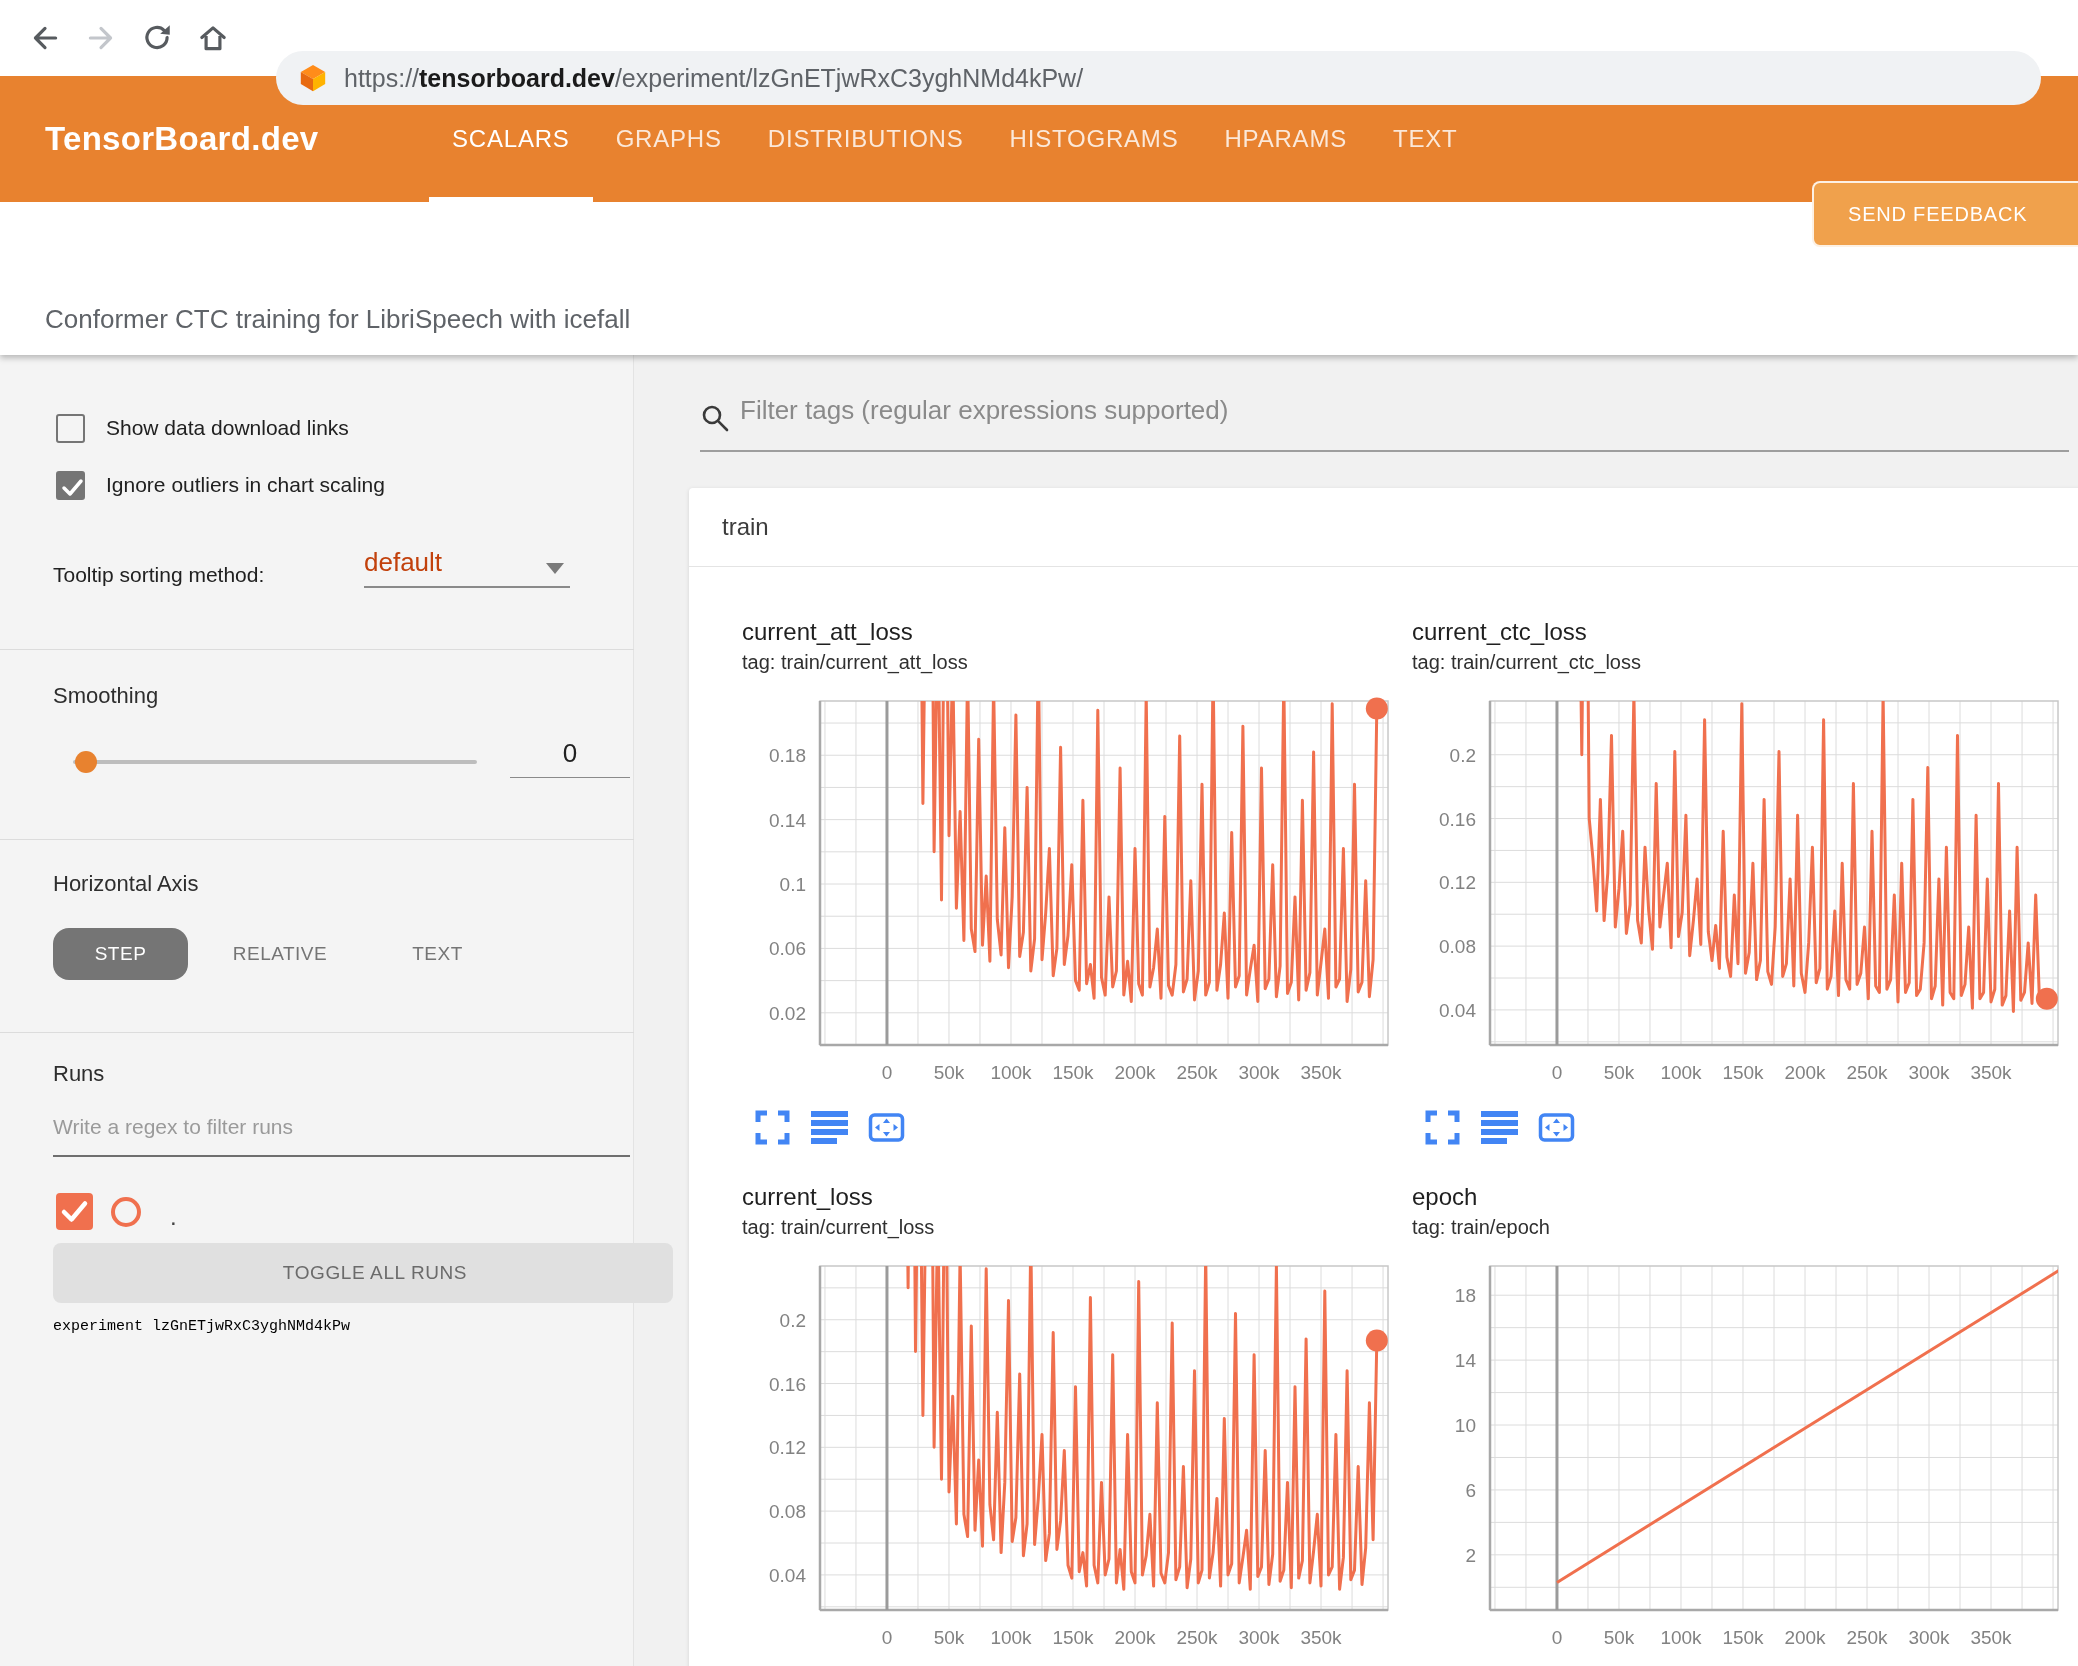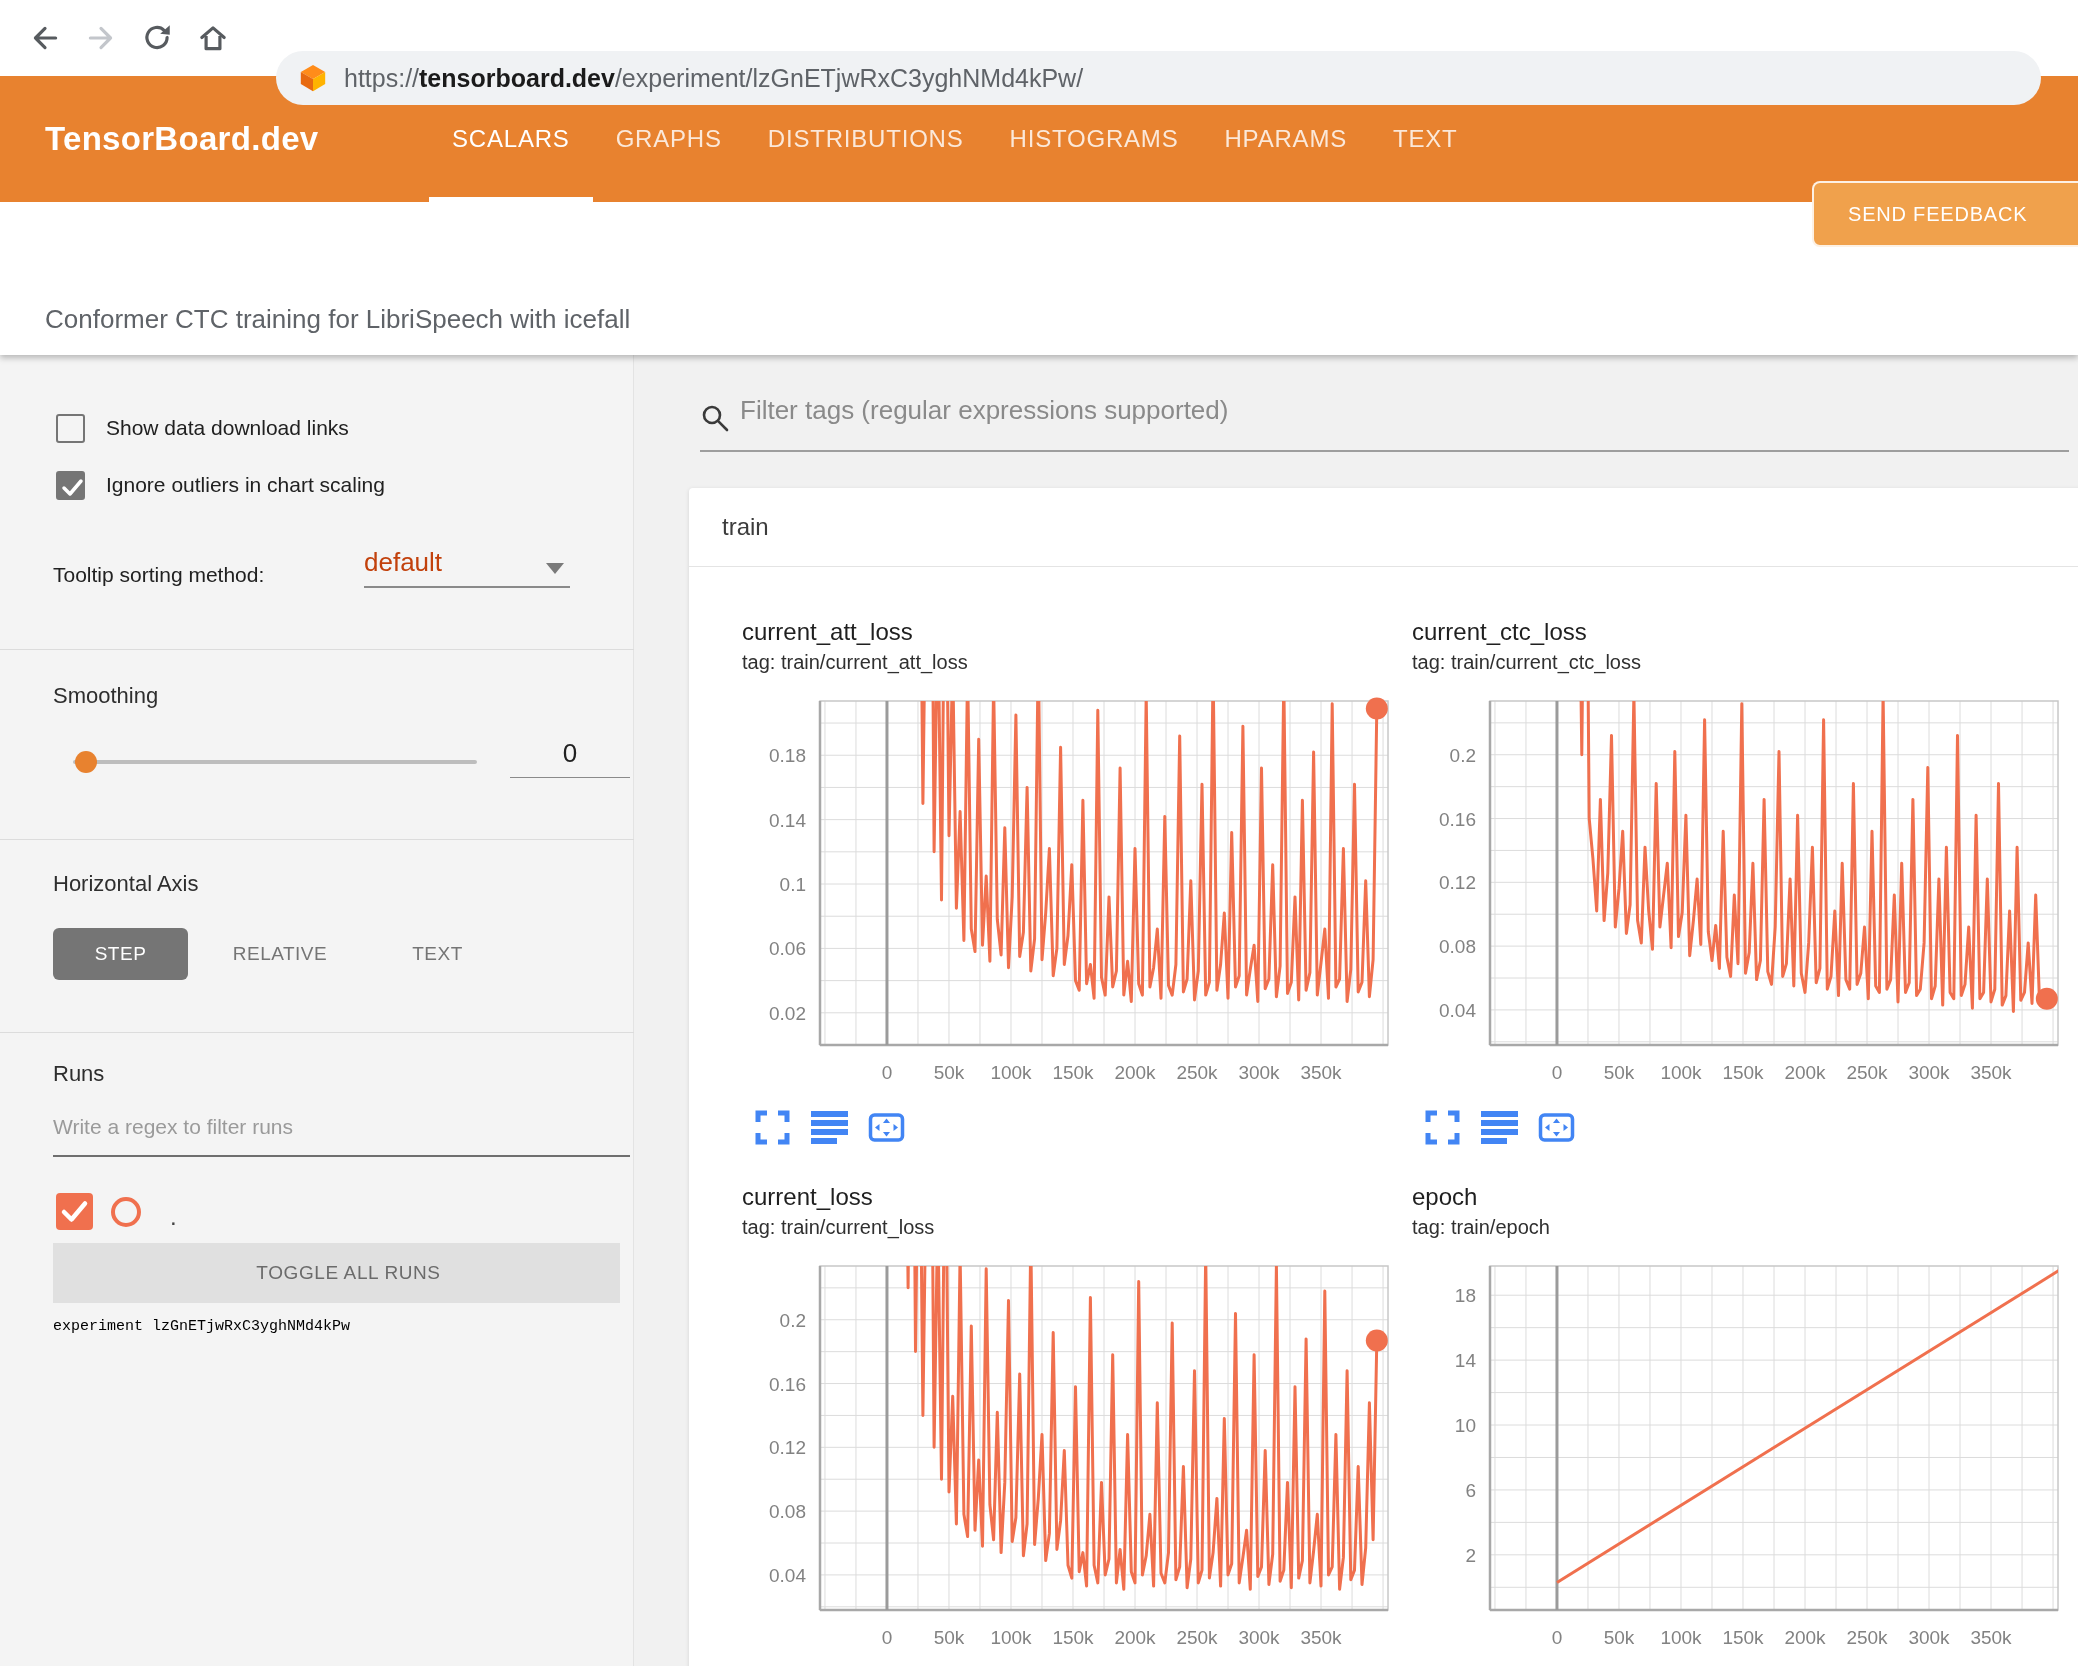--- a/index.html
+++ b/index.html
@@ -34,28 +34,28 @@
   .sb-section-title { position:absolute; font-size:22px; color:#2e2e2e; }
   .checkbox { position:absolute; width:29px; height:29px; border:2.5px solid #757575; border-radius:3px; background:transparent; cursor:pointer; }
   .checkbox.checked { background:#757575; border-color:#757575; }
   .checkbox svg, .run-checkbox svg { position:absolute; left:0; top:0; }
   .dd-box { position:absolute; left:364px; top:192px; width:206px; border-bottom:2px solid #8a8a8a; padding-bottom:8px; cursor:pointer; }
   .dd-value { font-size:26px; color:#c2410c; }
   .dd-caret { position:absolute; right:6px; top:16px; width:0; height:0; border-left:9px solid transparent; border-right:9px solid transparent; border-top:11px solid #7a7a7a; }
   .slider-track { position:absolute; left:73px; top:405px; width:404px; height:4px; background:#bdbdbd; border-radius:2px; }
   .slider-thumb { position:absolute; left:75px; top:396px; width:22px; height:22px; border-radius:50%; background:#e8822f; cursor:pointer; }
   .slider-value { position:absolute; left:510px; top:383px; width:120px; text-align:center; font-size:26px; color:#212121; border-bottom:1.5px solid #8a8a8a; padding-bottom:8px; }
-  .axis-btn { position:absolute; height:52px; border-radius:6px; display:flex; align-items:center; justify-content:center; font-size:19px; letter-spacing:.5px; color:#757575; cursor:pointer; }
+  .axis-btn { position:absolute; height:52px; border-radius:16px; display:flex; align-items:center; justify-content:center; font-size:19px; letter-spacing:.5px; color:#757575; cursor:pointer; }
   .axis-btn.active { background:#757575; color:#fff; }
   .regex-input { position:absolute; left:53px; top:760px; width:577px; background:transparent; border:none; border-bottom:2px solid #6e6e6e; outline:none; font-size:21px; color:#212121; padding:0 0 16px 0; font-family:inherit; }
   .regex-input::placeholder { color:#9a9a9a; }
   .run-checkbox { position:absolute; left:56px; top:838px; width:37px; height:37px; border-radius:4px; background:#f0704e; cursor:pointer; }
   .run-circle { position:absolute; left:111px; top:842px; width:30px; height:30px; border:4px solid #f0704e; border-radius:50%; cursor:pointer; }
   .run-name { position:absolute; left:170px; top:848px; font-size:24px; color:#424242; }
-  .toggle-all-btn { position:absolute; left:53px; top:888px; width:567px; height:60px; background:#e0e0e0; border-radius:0; color:#6b6b6b; font-size:19px; letter-spacing:.6px; display:flex; align-items:center; justify-content:center; cursor:pointer;padding-left:24px; }
+  .toggle-all-btn { position:absolute; left:53px; top:888px; width:620px; height:60px; background:#e0e0e0; border-radius:8px; color:#6b6b6b; font-size:19px; letter-spacing:.6px; display:flex; align-items:center; justify-content:center; cursor:pointer;padding-left:24px; }
   .experiment-label { position:absolute; left:53px; top:963px; font-size:15px; color:#000000;font-family:Liberation Mono, monospace; }
 
   
   .main { position:absolute; left:634px; top:355px; width:1444px; height:1311px; }
   .filter-underline { position:absolute; left:66px; top:95px; width:1369px; border-top:2px solid #9e9e9e; }
   .filter-icon { position:absolute; left:66px; top:48px; }
   .filter-input { position:absolute; left:106px; top:40px; width:1300px; background:transparent; border:none; outline:none; font-size:26px; color:#3c3c3c; font-family:inherit; }
   .filter-input::placeholder { color:#8a8a8a; }
 
   .card { position:absolute; left:55px; top:133px; width:1460px; height:1560px; background:#fff; border-radius:4px; box-shadow:0 1px 4px rgba(0,0,0,.12); }

